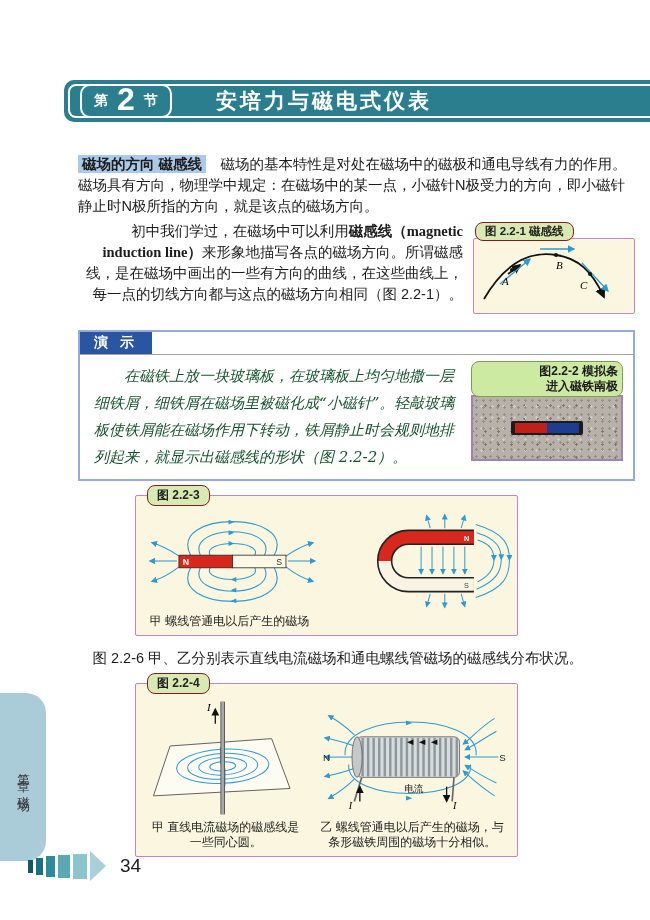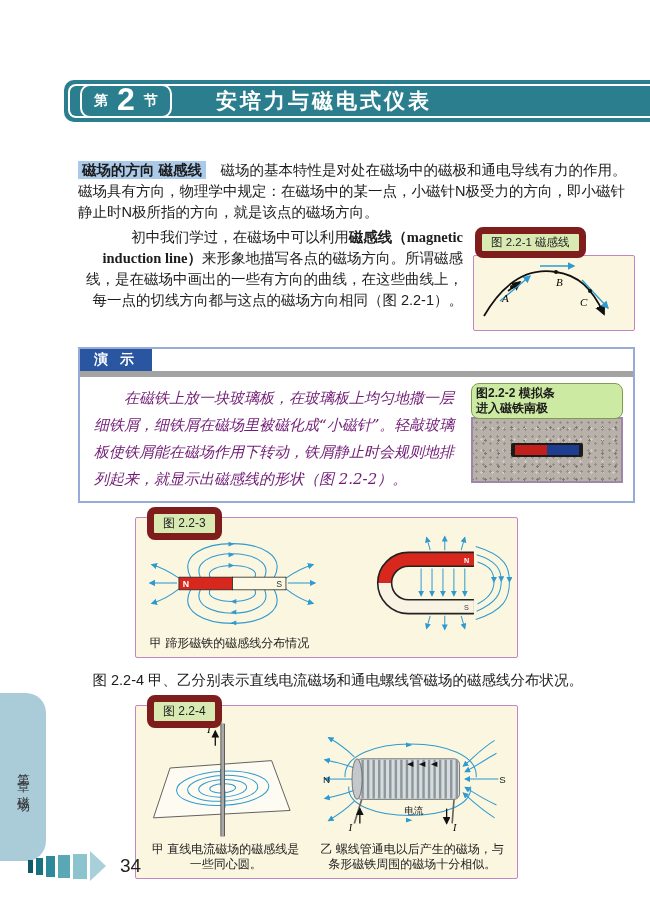--- a/index.html
+++ b/index.html
@@ -7,48 +7,48 @@
         font-family:"Liberation Sans","DejaVu Sans",sans-serif;color:#1c1c1c;}
   
   .band{position:absolute;left:64px;right:0;top:80px;height:42px;background:#2a7e8d;border-radius:10px 0 0 10px;}
   .band-outline{position:absolute;top:4px;left:4px;bottom:4px;right:0;border:2px solid #fff;border-right:none;border-radius:8px 0 0 8px;}
   .capsule{position:absolute;left:16px;top:50%;transform:translateY(-50%);display:flex;align-items:center;gap:9px;
            border:2px solid #fff;border-radius:10px;padding:0 12px;height:30px;color:#fff;z-index:2;}
   .capsule .pre,.capsule .suf{font-size:14px;font-weight:bold;}
   .capsule .num{font-size:32px;font-weight:bold;line-height:30px;transform:translateY(-2px);}
   .band-title{position:absolute;left:152px;top:50%;transform:translateY(-50%);color:#fff;font-size:21px;font-weight:bold;letter-spacing:3px;z-index:2;}
   
-  .content{position:absolute;left:78px;top:124px;width:557px;}
+  .content{position:absolute;left:78px;top:118px;width:557px;}
   .body-text{font-size:14.5px;line-height:21px;}
   .p1{margin:36px 0 0 0;}
   .hl{background:#abc9e9;font-weight:bold;padding:1px 4px;}
   .p2wrap{margin-top:4px;overflow:hidden;}
   .p2{margin:0;text-indent:2em;text-align:right;}
   .bold-zh{font-weight:bold;}
   .bold-en{font-weight:bold;font-family:"Liberation Serif","DejaVu Serif",serif;}
   .p3{margin:14px 0 0 0;text-indent:1em;}
   .p4{margin:12px 0 0 0;text-indent:1em;}
   
-  .figtab{display:inline-block;background:#d9e9b2;border:7px solid #7f1d1d;border-radius:8px;
-          padding:1px 9px;font-size:12px;font-weight:normal;color:#222;position:relative;z-index:2;}
+  .figtab{display:inline-block;background:#d9e9b2;border:1px solid #7f1d1d;border-radius:8px;
+          padding:1px 9px;font-size:12px;font-weight:bold;color:#222;position:relative;z-index:2;}
   .figbox{position:relative;background:#fbf6df;border:1.5px solid #c287c2;border-radius:2px;}
   
   .fig221{float:right;width:162px;margin:0 0 4px 10px;}
   .fig221 .figtab{margin-left:2px;font-size:11.5px;}
   .fig221 .figbox{margin-top:-3px;height:70px;padding:2px;}
   
   .demo{margin-top:12px;border:2px solid #96abd8;background:#fff;position:relative;}
-  .demo-header{border-bottom:6px solid #a3a3a3;height:22px;}
+  .demo-header{border-bottom:1px solid #a3a3a3;height:22px;}
   .demo-tab{display:inline-block;background:#2a55a0;color:#fff;font-weight:bold;font-size:14px;
             padding:2px 14px;letter-spacing:4px;}
   .demo-flex{display:flex;padding:6px 10px 8px 14px;}
   .demo-text{flex:1;font-family:"DejaVu Serif","Liberation Serif",serif;font-style:italic;
-             font-size:15px;line-height:27px;color:#701a75;text-indent:2em;margin:2px 10px 0 0;}
+             font-size:15px;line-height:27px;color:#14532d;text-indent:2em;margin:2px 10px 0 0;}
   .fig222{width:152px;flex:none;}
-  .fig222-tab{background:#cdeaa2;border:1px solid #7f9c4f;border-radius:8px;text-align:left;
+  .fig222-tab{background:#cdeaa2;border:1px solid #7f9c4f;border-radius:8px;text-align:right;
               font-size:12px;font-weight:bold;line-height:15px;padding:2px 4px;position:relative;z-index:2;}
   .photo{margin-top:-2px;height:62px;border:2px solid #9e86a8;position:relative;
          background-color:#b7b1aa;
          background-image:radial-gradient(#968f88 1px,transparent 1.4px),radial-gradient(#d2ccc4 1px,transparent 1.4px),radial-gradient(#7d776f 1px,transparent 1.2px);
          background-size:7px 7px,11px 11px,13px 13px;background-position:0 0,3px 4px,6px 2px;}
   .magnet{position:absolute;left:50%;top:50%;transform:translate(-50%,-50%);display:flex;align-items:center;
           background:#1b1b1b;padding:0 4px;height:14px;border-radius:2px;}
   .magnet .red{width:32px;height:10px;background:#c21f1a;}
   .magnet .blue{width:32px;height:10px;background:#1c3d90;}
   
@@ -213,26 +213,26 @@
                 <path d="M199,55 C199,72 194,86 162,96"></path>
             </g>
             <path d="M160,30 L88,30 A26,26 0 0 0 88,82 L160,82" fill="none" stroke="#222" stroke-width="17"></path>
             <path d="M160,30 L88,30 A26,26 0 0 0 62,56" fill="none" stroke="#d8281e" stroke-width="13.5"></path>
             <path d="M62,56 A26,26 0 0 0 88,82 L160,82" fill="none" stroke="#f8f3e2" stroke-width="13.5"></path>
             <text x="149" y="33.5" font-size="8" font-weight="bold" fill="#fff">N</text>
             <text x="149" y="85.5" font-size="8" fill="#444">S</text>
           </svg>
         </div>
         <div class="caprow">
-          <div class="cap capA3">甲  蹄形磁铁的磁感线分布情况</div>
-        </div>
-      </div>
-    </div>
-
-    <p class="p4 body-text">图 2.2-4 甲、乙分别表示直线电流磁场和通电螺线管磁场的磁感线分布状况。</p>
+          <div class="cap capA3">甲  螺线管通电以后产生的磁场</div>
+        </div>
+      </div>
+    </div>
+
+    <p class="p4 body-text">图 2.2-6 甲、乙分别表示直线电流磁场和通电螺线管磁场的磁感线分布状况。</p>
 
     <div class="bigfig">
       <span class="figtab">图 2.2-4</span>
       <div class="figbox">
         <div class="figrow">
 
           <svg width="164" height="120" viewBox="0 0 175 130">
             <defs>
                 <marker id="eBK" markerWidth="8" markerHeight="8" refX="5" refY="3" orient="auto">
                   <path d="M0,0 L6,3 L0,6 Z" fill="#111"></path>

